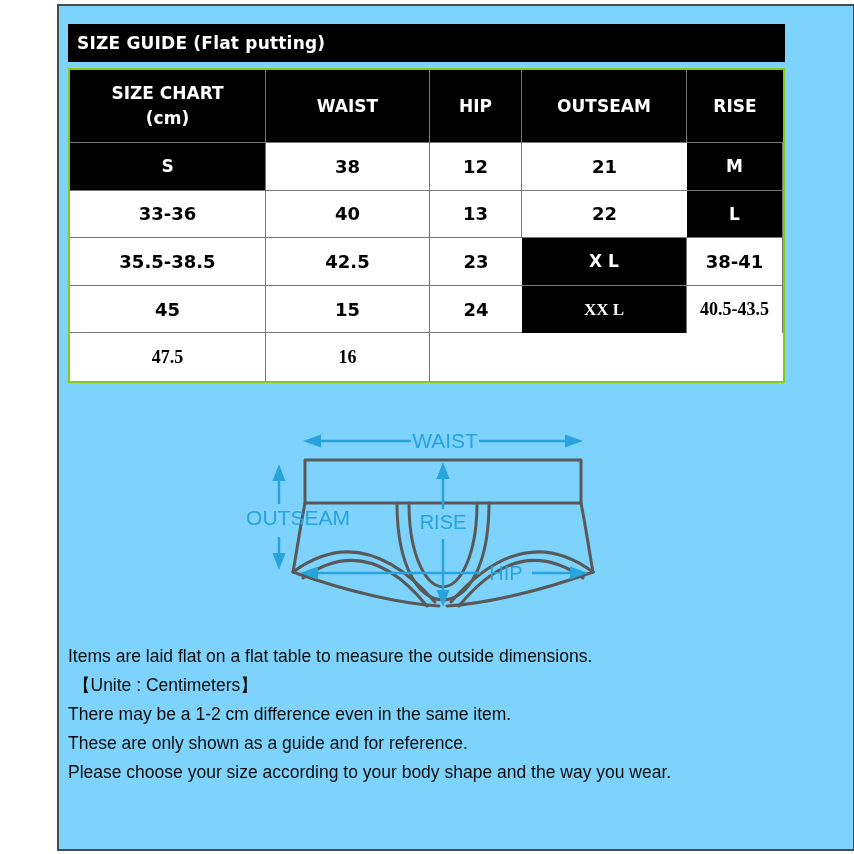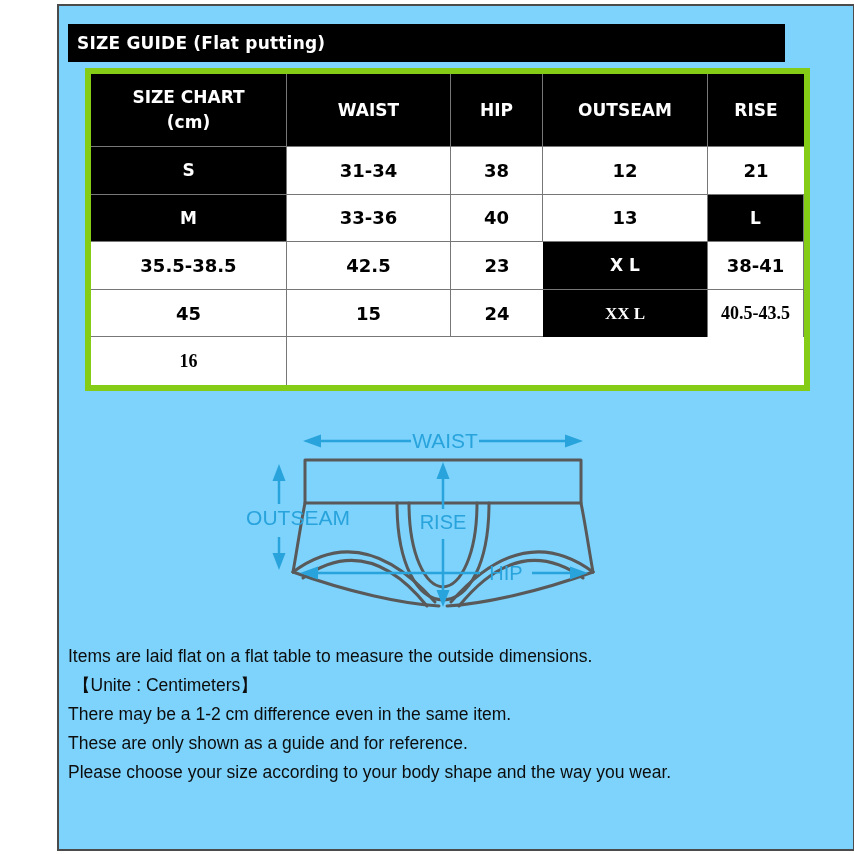--- a/index.html
+++ b/index.html
@@ -13,25 +13,24 @@
 
   .title-bar {
     position:absolute; left:9px; top:18px; width:717px; height:38px;
     background:#000000; color:#ffffff;
     display:flex; align-items:center; padding-left:9px;
     font-size:17px; font-weight:bold; letter-spacing:.2px;
   }
 
   .size-table {
     position:absolute; left:9px; top:62px;
-    border:6px solid #84cc16; background:#ffffff;
+    border:2px solid #84cc16; background:#ffffff;
     display:grid;
     grid-template-columns:196px 164px 92px 165px 96px;
     grid-template-rows:73px repeat(5, 47.6px);
-    margin-left:17px;
   }
   .cell {
     display:flex; align-items:center; justify-content:center;
     font-weight:bold; font-size:17px; text-align:center;
     border-right:1px solid #777777; border-bottom:1px solid #777777;
   }
   .cell.dark { background:#000000; color:#ffffff; }
   .cell.light { background:#ffffff; color:#000000; font-size:18px; }
   .cell.lastcol { border-right:none; }
   .cell.lastrow { border-bottom:none;font-family:Liberation Serif, serif; }
@@ -62,43 +61,44 @@
         <span>SIZE CHART</span>
         <span>(cm)</span>
       </div>
     </div>
     <div class="cell dark">WAIST</div>
     <div class="cell dark">HIP</div>
     <div class="cell dark">OUTSEAM</div>
     <div class="cell dark lastcol">RISE</div>
 
     <div class="cell dark">S</div>
-    <div class="cell light">31-34</div>
     <div class="cell light">38</div>
     <div class="cell light">12</div>
     <div class="cell light lastcol">21</div>
 
     <div class="cell dark">M</div>
     <div class="cell light">33-36</div>
     <div class="cell light">40</div>
     <div class="cell light">13</div>
+    <div class="cell light lastcol">22</div>
 
     <div class="cell dark">L</div>
     <div class="cell light">35.5-38.5</div>
     <div class="cell light">42.5</div>
     <div class="cell light lastcol">23</div>
 
     <div class="cell dark">X L</div>
     <div class="cell light">38-41</div>
     <div class="cell light">45</div>
     <div class="cell light">15</div>
     <div class="cell light lastcol">24</div>
 
     <div class="cell dark lastrow">XX L</div>
     <div class="cell light lastrow">40.5-43.5</div>
+    <div class="cell light lastrow">47.5</div>
     <div class="cell light lastrow">16</div>
   </div>
 
   <div class="diagram">
     <svg width="354" height="205" viewBox="0 0 354 205">
 
       <g stroke="#595959" stroke-width="3" fill="none" stroke-linecap="round" stroke-linejoin="round">
         <rect x="62" y="40" width="276" height="43"></rect>
         <path d="M62 83 C57 108 54 130 50 152"></path>
         <path d="M338 83 C343 108 346 130 350 152"></path>

